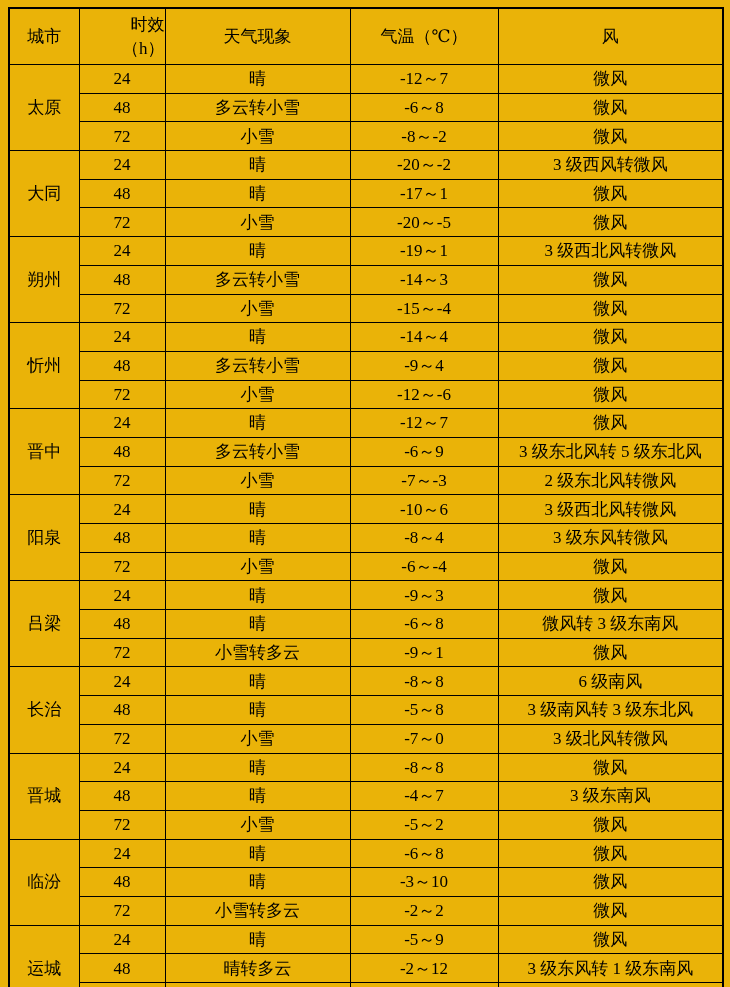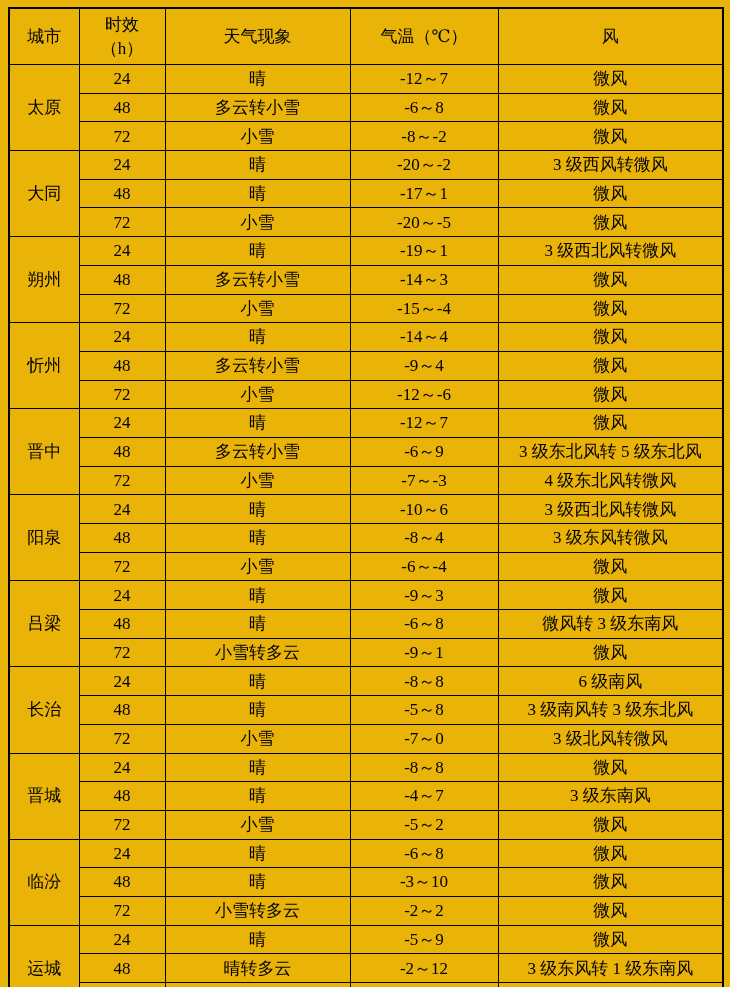--- a/index.html
+++ b/index.html
@@ -29,21 +29,21 @@
     vertical-align: middle;
     font-weight: normal;
     font-size: 17px;
     line-height: 1.25;
     padding: 0;
     overflow: hidden;
     white-space: nowrap;
   }
   thead th { height: 55px; }
   tbody td { height: 27.7px; }
-  .hours-header div { line-height: 1.4; }
+  .hours-header div { line-height: 1.4; text-align: right; }
 </style>
 </head>
 <body>
 
 <div class="page">
   <table class="weather">
     <colgroup>
       <col style="width:70px">
       <col style="width:86px">
       <col style="width:185px">
@@ -149,21 +149,21 @@
         <tr>
           <td>48</td>
           <td>多云转小雪</td>
           <td>-6～9</td>
           <td>3 级东北风转 5 级东北风</td>
         </tr>
         <tr>
           <td>72</td>
           <td>小雪</td>
           <td>-7～-3</td>
-          <td>4 级东北风转微风</td>
+          <td>2 级东北风转微风</td>
         </tr>
         <tr>
           <td rowspan="3">阳泉</td>
           <td>24</td>
           <td>晴</td>
           <td>-10～6</td>
           <td>3 级西北风转微风</td>
         </tr>
         <tr>
           <td>48</td>

